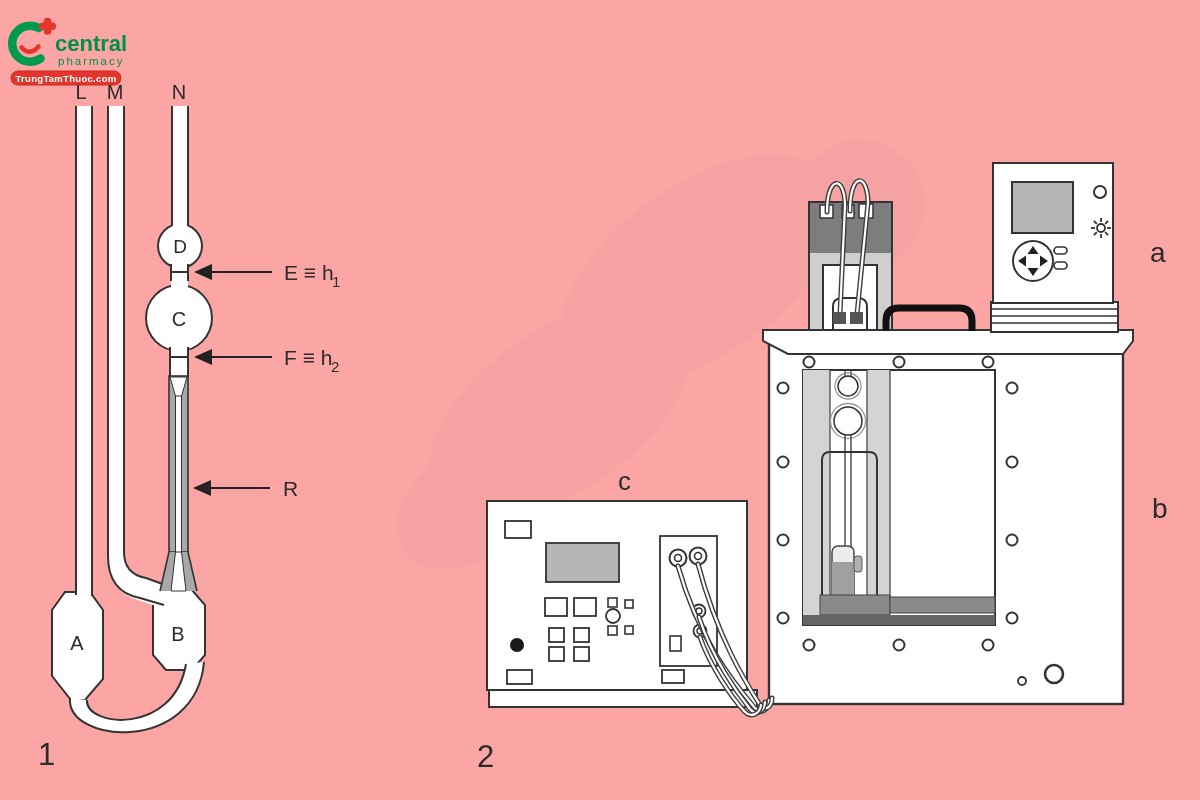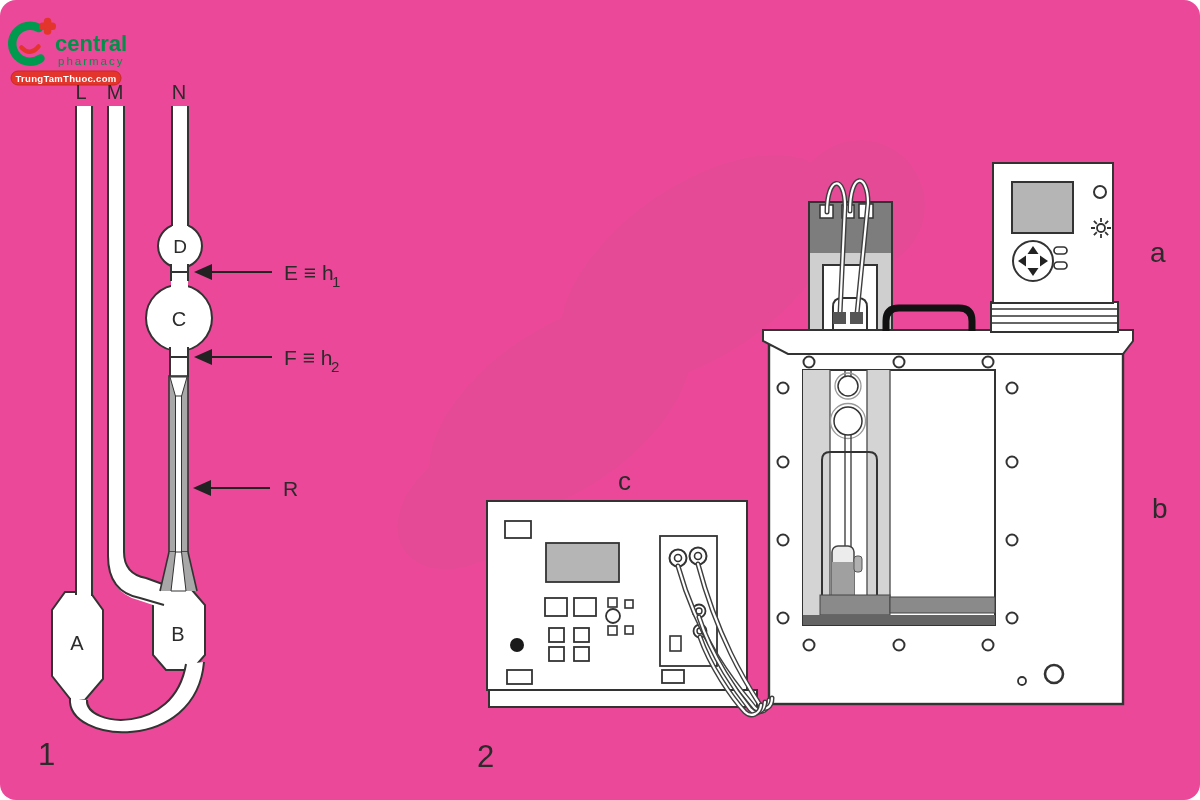--- a/index.html
+++ b/index.html
@@ -1,16 +1,16 @@
 <!DOCTYPE html>
 <html><head>
 <meta charset="utf-8">
 <style>
   html,body{margin:0;padding:0;background:#ffffff;}
-  .page{position:relative;width:1200px;height:800px;background:#ec4899;overflow:hidden;border-radius:16px;}
+  .page{position:relative;width:1200px;height:800px;background:#fca5a5;overflow:hidden;}
   svg{display:block;}
   .t{font-family:"Liberation Sans","DejaVu Sans",sans-serif;fill:#2b2b2b;}
   .logo-brand{font-family:"Liberation Sans","DejaVu Sans",sans-serif;font-weight:bold;fill:#00904a;}
   .logo-tag{font-family:"Liberation Sans","DejaVu Sans",sans-serif;fill:#00904a;letter-spacing:2px;}
   .badge-t{font-family:"Liberation Sans","DejaVu Sans",sans-serif;font-weight:bold;fill:#ffffff;letter-spacing:.3px;}
   .ln{stroke:#333;stroke-width:2;fill:none;}
   .wln{fill:#fff;stroke:#333;stroke-width:2;}
   .wfill{fill:#fff;stroke:none;}
   .bolt{fill:#fff;stroke:#333;stroke-width:2;}
   .tube-dark{stroke:#3f3f3f;stroke-width:5;fill:none;stroke-linecap:round;}

